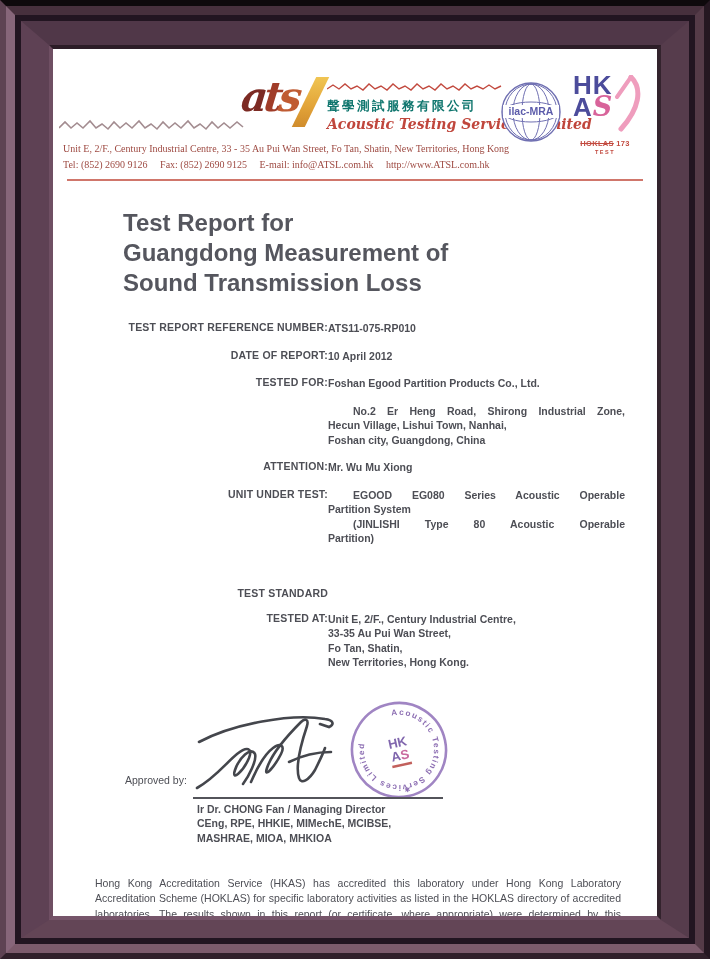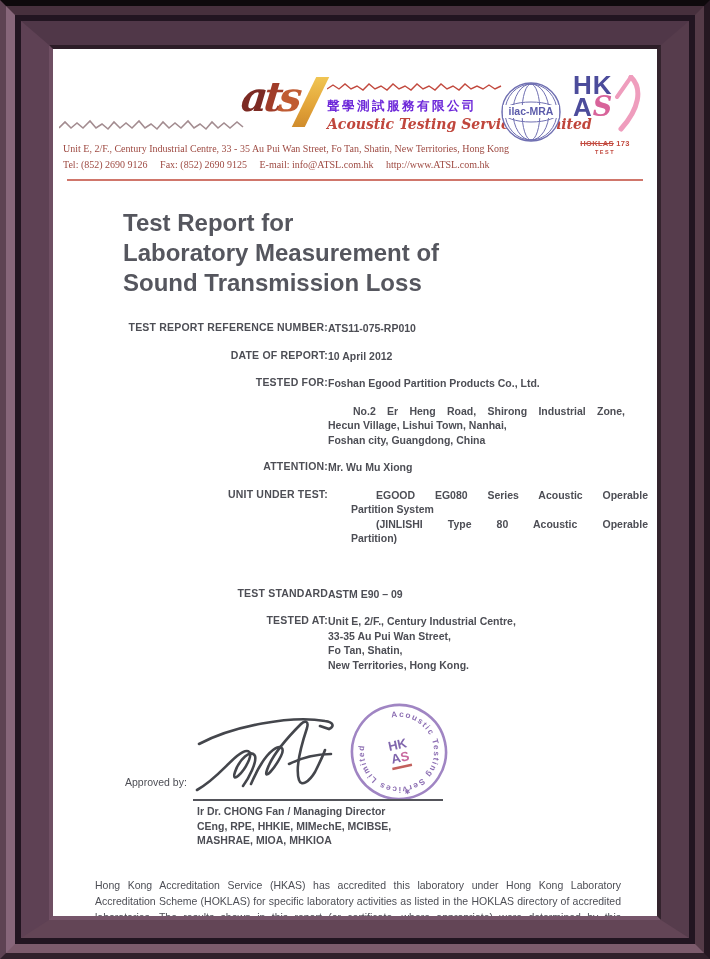--- a/index.html
+++ b/index.html
@@ -29,21 +29,21 @@
   .logo-row { position:relative; height:66px; }
   .wave-left { position:absolute; left:6px; top:42px; }
   .atsl { position:absolute; left:188px; top:2px; display:flex; align-items:flex-start;
           font-family:"DejaVu Serif", serif; font-style:italic; font-weight:bold;
           font-size:41px; line-height:1; letter-spacing:-4px; transform:skewX(-6deg); }
   .atsl .la { color:#7c2a23; } .atsl .lt { color:#a03c28; } .atsl .ls { color:#c05c33; }
   .atsl-slash { display:inline-block; width:13px; height:50px; margin-left:6px;
           background:linear-gradient(180deg,#f0c553 0%, #e2a338 60%, #d08c2c 100%);
           transform:skewX(-21deg); }
   .logo-right { position:absolute; left:274px; top:4px; width:190px; }
-  .cn-name { font-size:12.5px; font-weight:bold; color:#6d28d9; letter-spacing:2.5px;
+  .cn-name { font-size:12.5px; font-weight:bold; color:#0f766e; letter-spacing:2.5px;
           margin-top:1px; white-space:nowrap; }
   .en-name { font-family:"DejaVu Serif", serif; font-style:italic; font-weight:bold;
           font-size:14px; color:#c0463c; margin-top:1px; white-space:nowrap; }
   .ilac { position:absolute; left:447px; top:6px; }
   .hkas { position:absolute; left:520px; top:0; width:72px; text-align:left; }
   .hkas-letters { position:relative; width:64px; font-weight:900; color:#4c4c9b;
           font-size:26px; line-height:0.82; letter-spacing:1px; }
   .hkas-s { font-family:"DejaVu Serif", serif; font-style:italic; font-weight:bold;
           color:#d8639a; font-size:27px; }
   .hkas-ribbon { position:absolute; left:0; top:0; }
@@ -60,21 +60,21 @@
   .title { margin:27px 0 0 70px; font-size:24px; font-weight:bold; color:#55565e;
           line-height:1.24; }
 
   
   .fields { margin:24px 0 0 70px; font-size:10.5px; font-weight:bold; color:#4d4e55; }
   .row { display:flex; margin-bottom:13px; }
   .row .lbl { width:205px; flex:none; letter-spacing:.2px;text-align:right; }
   .row .val { width:297px; line-height:1.38; }
   .val div { text-align:left; }
   .val .stretch { text-align:justify; text-align-last:justify;padding-left:25px; }
-  .mb-lg { margin-bottom:41px;gap:23px; }
+  .mb-lg { margin-bottom:41px; }
   .mt-lg { margin-top:24px; }
 
   
   .sig-section { position:relative; height:152px; margin-top:40px; }
   .approved { position:absolute; left:72px; top:64px; font-size:10.5px; }
   .sig-svg { position:absolute; left:138px; top:0; }
   .sig-line { position:absolute; left:140px; top:87px; width:250px; height:2px;
           background:#53545a; }
   .sig-names { position:absolute; left:144px; top:92px; font-size:10.5px;
           line-height:1.4; color:#4d4e55; font-weight:bold; }
@@ -142,21 +142,21 @@
         </div>
       </div>
 
       <div class="addr">Unit E, 2/F., Century Industrial Centre, 33 - 35 Au Pui Wan Street, Fo Tan, Shatin, New Territories, Hong Kong</div>
       <div class="addr">Tel: (852) 2690 9126     Fax: (852) 2690 9125     E-mail: info@ATSL.com.hk     http://www.ATSL.com.hk</div>
       <div class="red-rule"></div>
     </header>
 
     <h1 class="title">
       <div>Test Report for</div>
-      <div>Laboratory Measurement of</div>
+      <div>Guangdong Measurement of</div>
       <div>Sound Transmission Loss</div>
     </h1>
 
     <main class="fields">
       <div class="row">
         <div class="lbl">TEST REPORT REFERENCE NUMBER:</div>
         <div class="val">ATS11-075-RP010</div>
       </div>
       <div class="row">
         <div class="lbl">DATE OF REPORT:</div>
@@ -182,21 +182,20 @@
         <div class="lbl">UNIT UNDER TEST:</div>
         <div class="val">
           <div class="stretch">EGOOD EG080 Series Acoustic Operable</div>
           <div>Partition System</div>
           <div class="stretch">(JINLISHI Type 80 Acoustic Operable</div>
           <div>Partition)</div>
         </div>
       </div>
       <div class="row mt-lg">
         <div class="lbl">TEST STANDARD</div>
-        <div class="val">ASTM E90 – 09</div>
       </div>
       <div class="row">
         <div class="lbl">TESTED AT:</div>
         <div class="val">
           <div>Unit E, 2/F., Century Industrial Centre,</div>
           <div>33-35 Au Pui Wan Street,</div>
           <div>Fo Tan, Shatin,</div>
           <div>New Territories, Hong Kong.</div>
         </div>
       </div>

